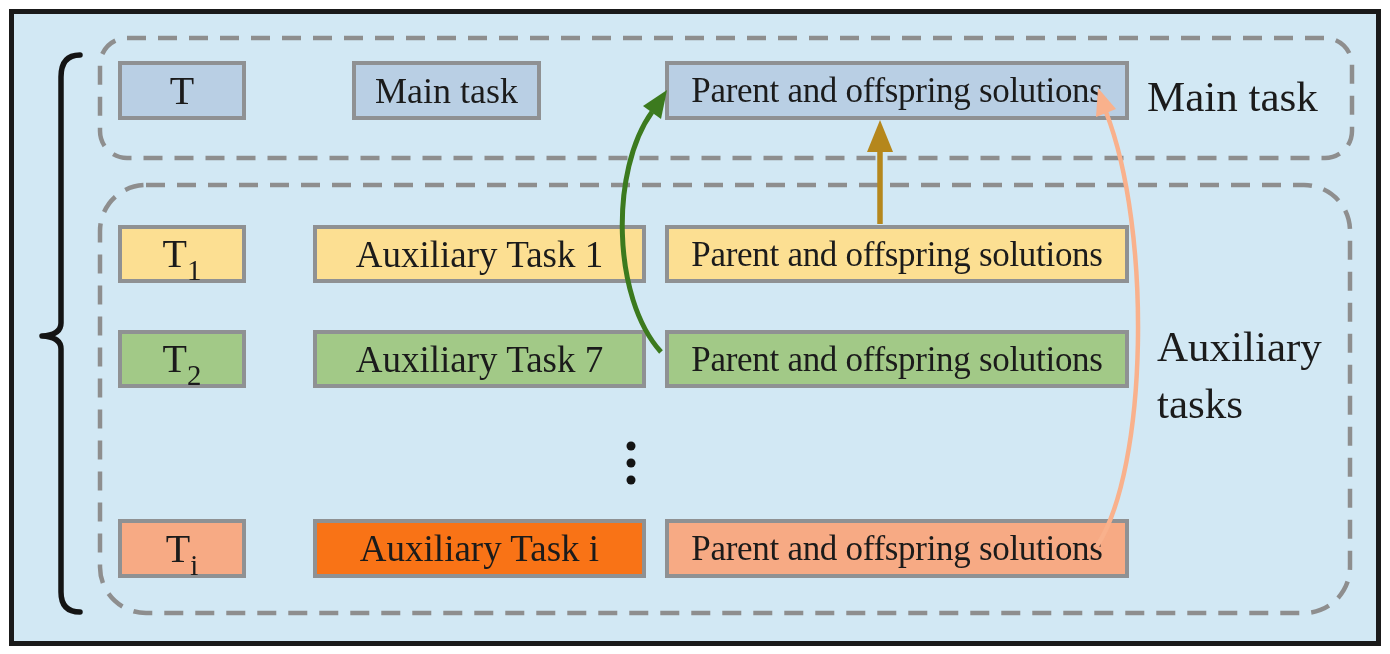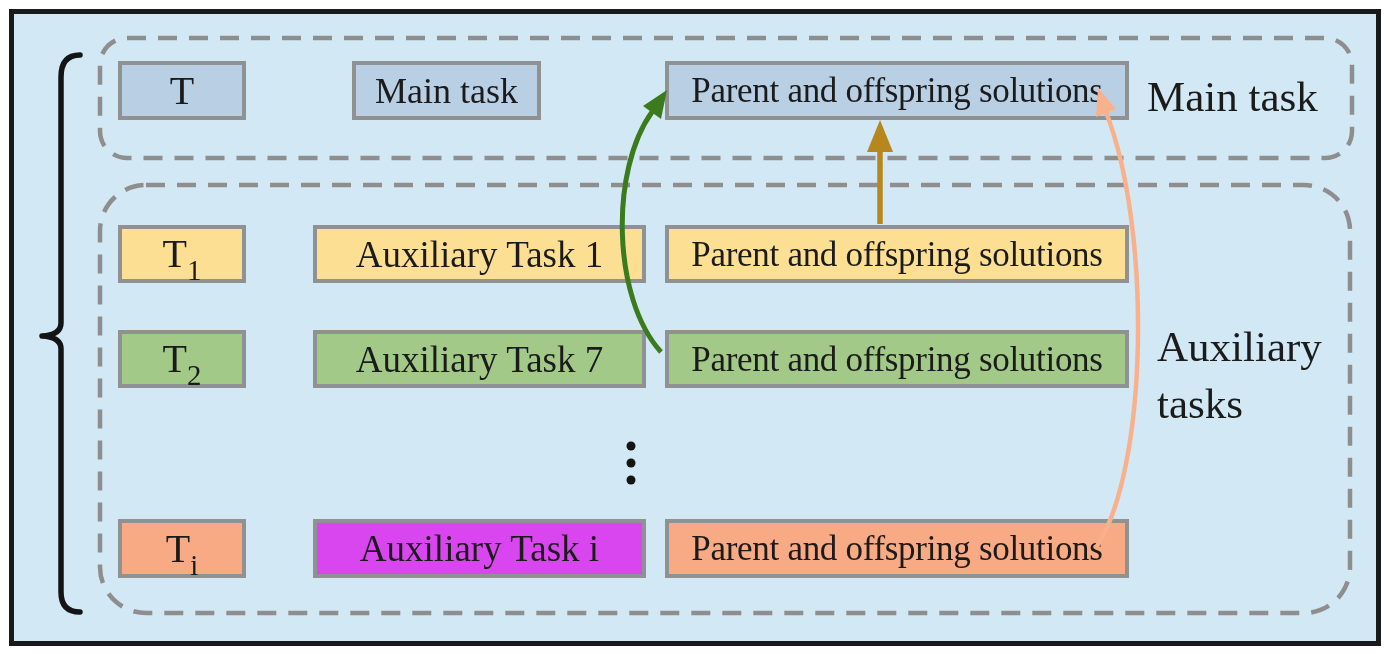--- a/index.html
+++ b/index.html
@@ -71,21 +71,21 @@
     <span>Auxiliary Task 7</span>
   </div>
   <div class="box sol-box row-a2" style="background-color: rgb(162, 201, 135);">
     <span>Parent and offspring solutions</span>
   </div>
 
   <div class="box t-box row-ai" style="background-color: rgb(247, 170, 132);">
     <span>T</span>
       <span class="t-sub">i</span>
   </div>
-  <div class="box tb-aux row-ai" style="background-color: #d946ef;">
+  <div class="box tb-aux row-ai" style="background-color: #f97316;">
     <span>Auxiliary Task i</span>
   </div>
   <div class="box sol-box row-ai" style="background-color: rgb(247, 170, 132);">
     <span>Parent and offspring solutions</span>
   </div>
 
   <div class="region-label lbl-main">Main task</div>
   <div class="region-label lbl-aux">
     <div>Auxiliary</div>
     <div>tasks</div>

